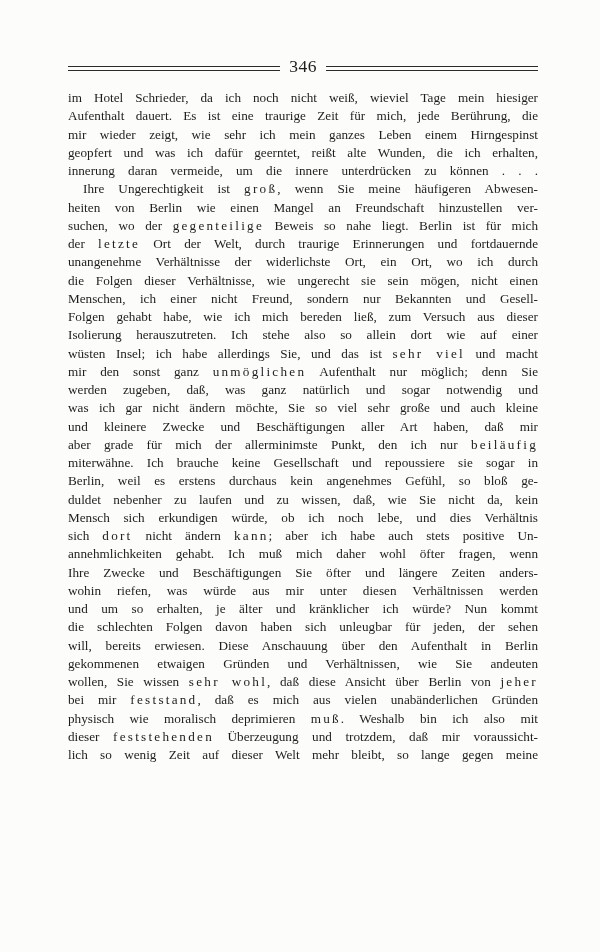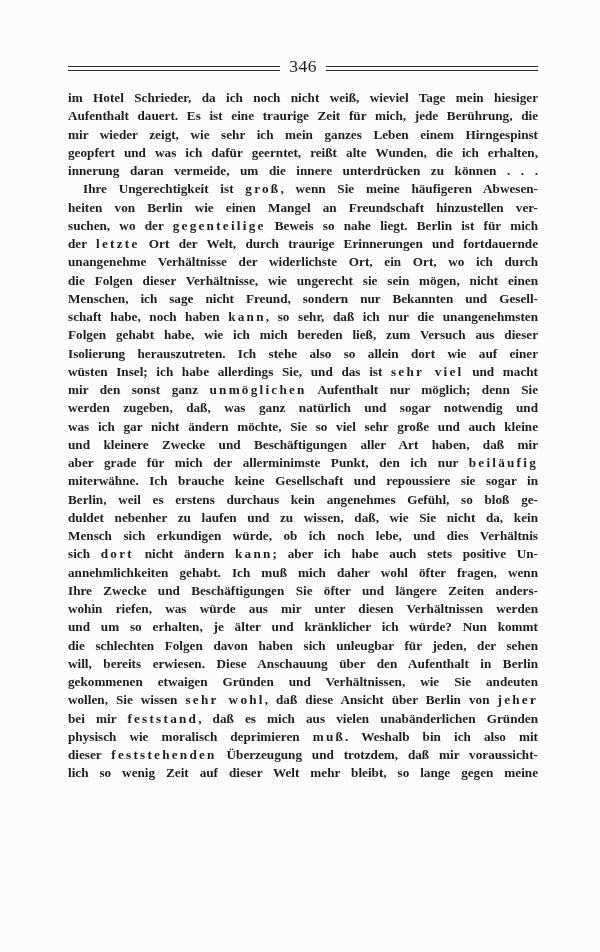--- a/index.html
+++ b/index.html
@@ -44,21 +44,20 @@
   .text-block {
     position: absolute;
     top: 89px; left: 68px; width: 470px;
     font-size: 13.2px;
     line-height: 18.25px;
   }
   .line {
     text-align: justify;
     text-align-last: justify;
     text-justify: inter-word;
-    font-weight: bold;
   }
   .line.ind { text-indent: 15px; }
   .sperr { letter-spacing: 0.17em; }
 </style>
 </head>
 <body>
 
 <div class="sheet">
   <div class="page-header">
     <div class="rule"></div>
@@ -70,22 +69,21 @@
       <div class="line">Aufenthalt dauert. Es ist eine traurige Zeit für mich, jede Berührung, die</div>
       <div class="line">mir wieder zeigt, wie sehr ich mein ganzes Leben einem Hirngespinst</div>
       <div class="line">geopfert und was ich dafür geerntet, reißt alte Wunden, die ich erhalten,</div>
       <div class="line">innerung daran vermeide, um die innere unterdrücken zu können . . .</div>
       <div class="line ind">Ihre Ungerechtigkeit ist <span class="sperr">groß</span>, wenn Sie meine häufigeren Abwesen-</div>
       <div class="line">heiten von Berlin wie einen Mangel an Freundschaft hinzustellen ver-</div>
       <div class="line">suchen, wo der <span class="sperr">gegenteilige</span> Beweis so nahe liegt. Berlin ist für mich</div>
       <div class="line">der <span class="sperr">letzte</span> Ort der Welt, durch traurige Erinnerungen und fortdauernde</div>
       <div class="line">unangenehme Verhältnisse der widerlichste Ort, ein Ort, wo ich durch</div>
       <div class="line">die Folgen dieser Verhältnisse, wie ungerecht sie sein mögen, nicht einen</div>
-      <div class="line">Menschen, ich sage nicht Freund, sondern nur Bekannten und Gesell-</div>
-      <div class="line">schaft habe, noch haben <span class="sperr">kann</span>, so sehr, daß ich nur die unangenehmsten</div>
+      <div class="line">Menschen, ich einer nicht Freund, sondern nur Bekannten und Gesell-</div>
       <div class="line">Folgen gehabt habe, wie ich mich bereden ließ, zum Versuch aus dieser</div>
       <div class="line">Isolierung herauszutreten. Ich stehe also so allein dort wie auf einer</div>
       <div class="line">wüsten Insel; ich habe allerdings Sie, und das ist <span class="sperr">sehr viel</span> und macht</div>
       <div class="line">mir den sonst ganz <span class="sperr">unmöglichen</span> Aufenthalt nur möglich; denn Sie</div>
       <div class="line">werden zugeben, daß, was ganz natürlich und sogar notwendig und</div>
       <div class="line">was ich gar nicht ändern möchte, Sie so viel sehr große und auch kleine</div>
       <div class="line">und kleinere Zwecke und Beschäftigungen aller Art haben, daß mir</div>
       <div class="line">aber grade für mich der allerminimste Punkt, den ich nur <span class="sperr">beiläufig</span></div>
       <div class="line">miterwähne. Ich brauche keine Gesellschaft und repoussiere sie sogar in</div>
       <div class="line">Berlin, weil es erstens durchaus kein angenehmes Gefühl, so bloß ge-</div>

